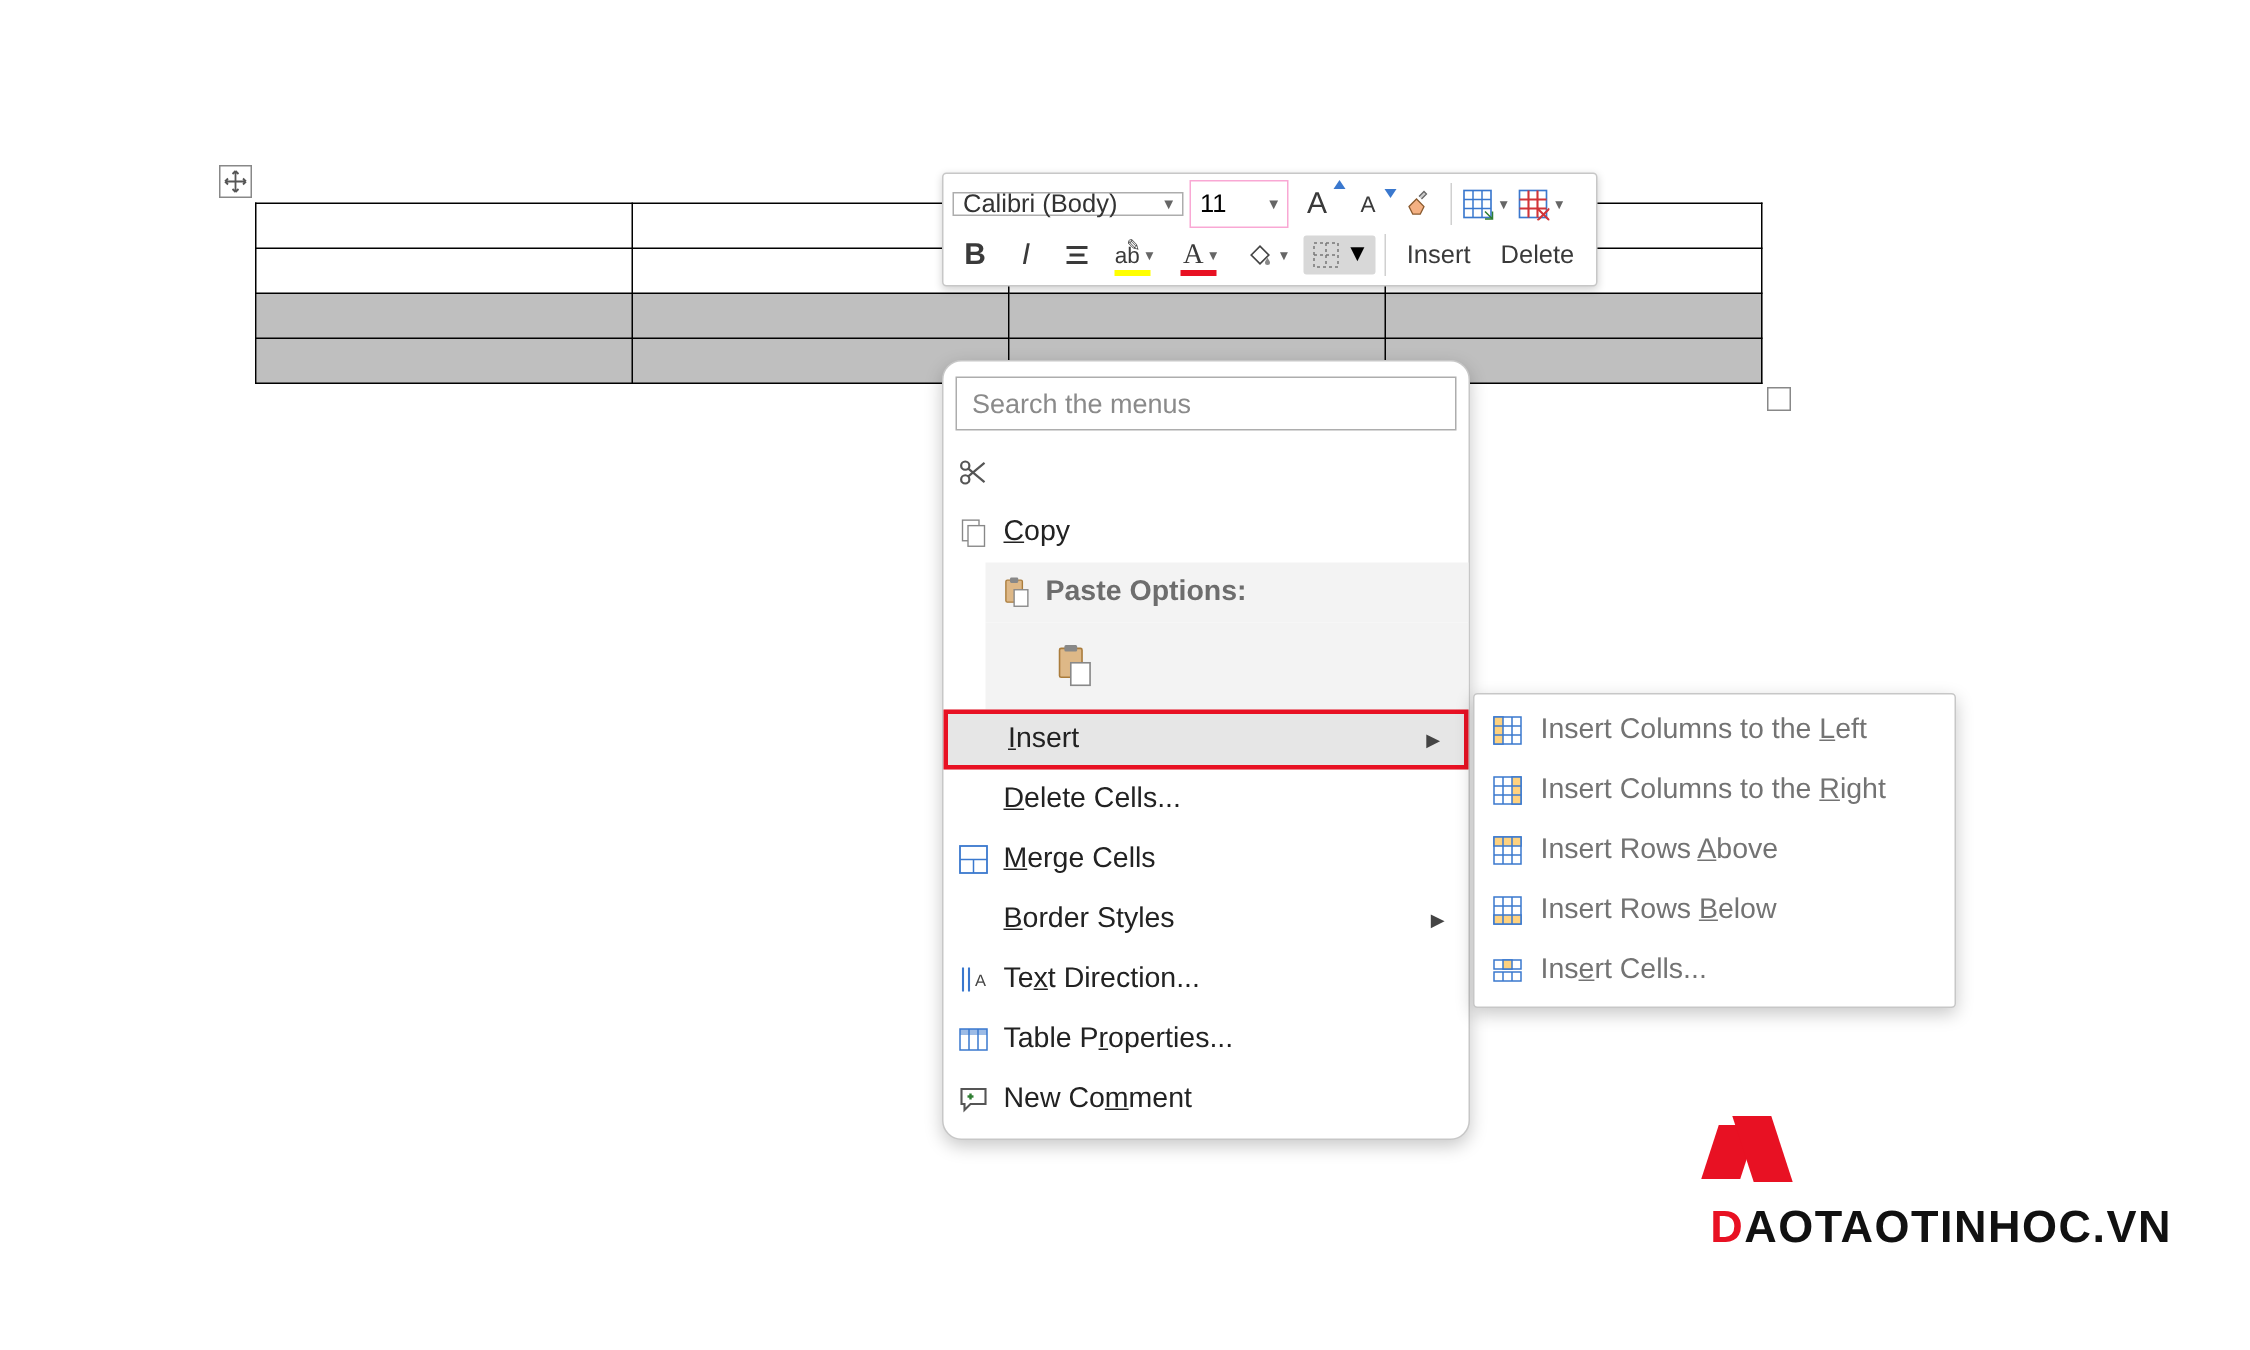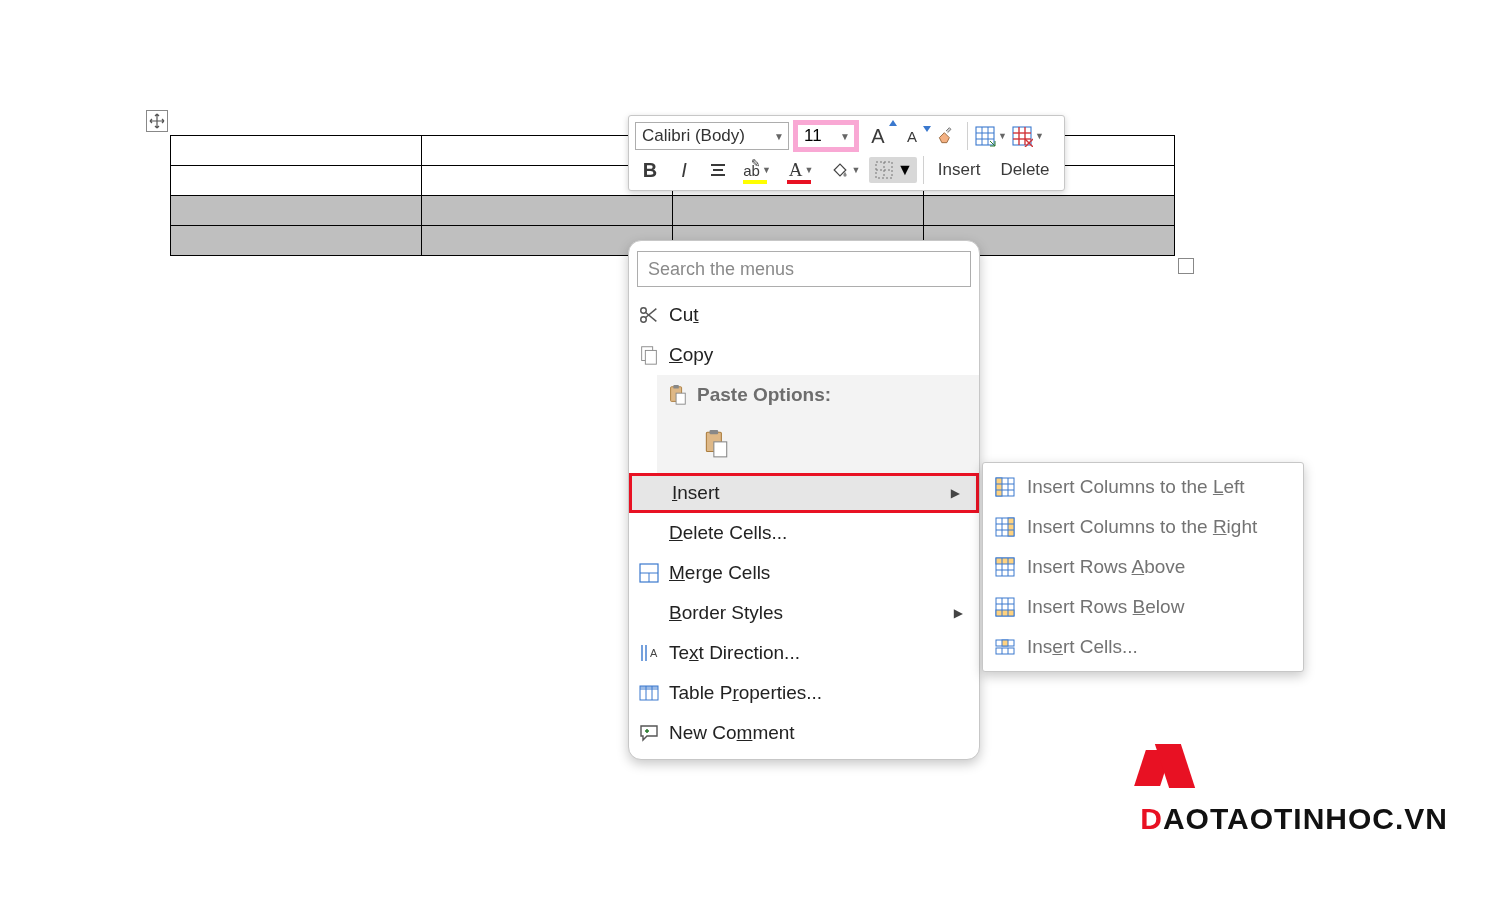--- a/index.html
+++ b/index.html
@@ -9,23 +9,23 @@
   .doc-table { position: absolute; left: 170px; top: 135px; border-collapse: collapse; }
   .doc-table td { border: 1px solid #000; width: 251px; height: 30px; background: #fff; }
   .doc-table tr.selected td { background: #bfbfbf; }
   .move-handle { position: absolute; left: 146px; top: 110px; width: 22px; height: 22px; border: 1px solid #888; background: #fff; display:flex; align-items:center; justify-content:center; }
   .move-handle svg { width: 16px; height:16px; stroke:#555; fill:none; stroke-width:1.2; }
   .resize-handle { position:absolute; left:1178px; top:258px; width:16px; height:16px; border:1px solid #888; background:#fff;}
 
   
   .mini-toolbar { position:absolute; left:628px; top:115px; background:#fff; border:1px solid #c7c7c7; border-radius:3px; box-shadow:0 2px 6px rgba(0,0,0,0.18); padding:4px 6px; display:flex; flex-direction:column; gap:2px; }
   .tb-row { display:flex; align-items:center; gap:4px; }
-  .font-name { width:154px; height:28px; border:1px solid #adadad; display:flex; align-items:center; padding:0 6px; font-size:17px; color:#333; position:relative;}
+  .font-name { width:154px; height:16px; border:1px solid #adadad; display:flex; align-items:center; padding:0 6px; font-size:17px; color:#333; position:relative;}
   .font-name .dd { position:absolute; right:4px; font-size:10px; color:#666;}
-  .font-size { width:66px; height:32px; border:5px solid #f9a8d4; display:flex; align-items:center; padding:0 6px; font-size:17px; }
+  .font-size { width:66px; height:32px; border:1px solid #f9a8d4; display:flex; align-items:center; padding:0 6px; font-size:17px; }
   .font-size .dd { position:absolute; right:4px; font-size:10px; color:#666;}
   .font-size { position:relative; }
   .tb-btn { min-width:30px; height:32px; display:flex; align-items:center; justify-content:center; cursor:pointer; border-radius:2px; position:relative; font-size:18px; color:#3a3a3a;}
   .tb-btn .dd-caret { font-size:9px; color:#666; margin-left:2px; }
   .tb-div { width:1px; background:#d0d0d0; height:28px; margin:0 2px; }
   .bold { font-weight:bold; font-family:"Times New Roman",serif; font-size:20px;}
   .italic { font-style:italic; font-family:"Times New Roman",serif; font-size:20px;}
   .highlight-underline { position:absolute; bottom:2px; left:6px; right:10px; height:4px; }
   .yellow-bar { background:#ffff00; }
   .red-bar { background:#e81123; }
@@ -215,21 +215,20 @@
 
   <div class="ctx-item">
     <div class="ctx-icon-col">
       <svg class="mini-svg" viewBox="0 0 24 24">
           <circle cx="6" cy="7" r="3" fill="none" stroke="#555" stroke-width="1.6"></circle>
           <circle cx="6" cy="17" r="3" fill="none" stroke="#555" stroke-width="1.6"></circle>
           <line x1="8" y1="9" x2="20" y2="19" stroke="#555" stroke-width="1.6"></line>
           <line x1="8" y1="15" x2="20" y2="5" stroke="#555" stroke-width="1.6"></line>
         </svg>
     </div>
-    <div class="ctx-label">Cu<u>t</u></div>
   </div>
 
   <div class="ctx-item">
     <div class="ctx-icon-col">
       <svg class="mini-svg" viewBox="0 0 24 24">
           <rect x="4" y="3" width="12" height="15" fill="#fff" stroke="#888"></rect>
           <rect x="8" y="7" width="12" height="15" fill="#fff" stroke="#888"></rect>
         </svg>
     </div>
     <div class="ctx-label"><u>C</u>opy</div>

